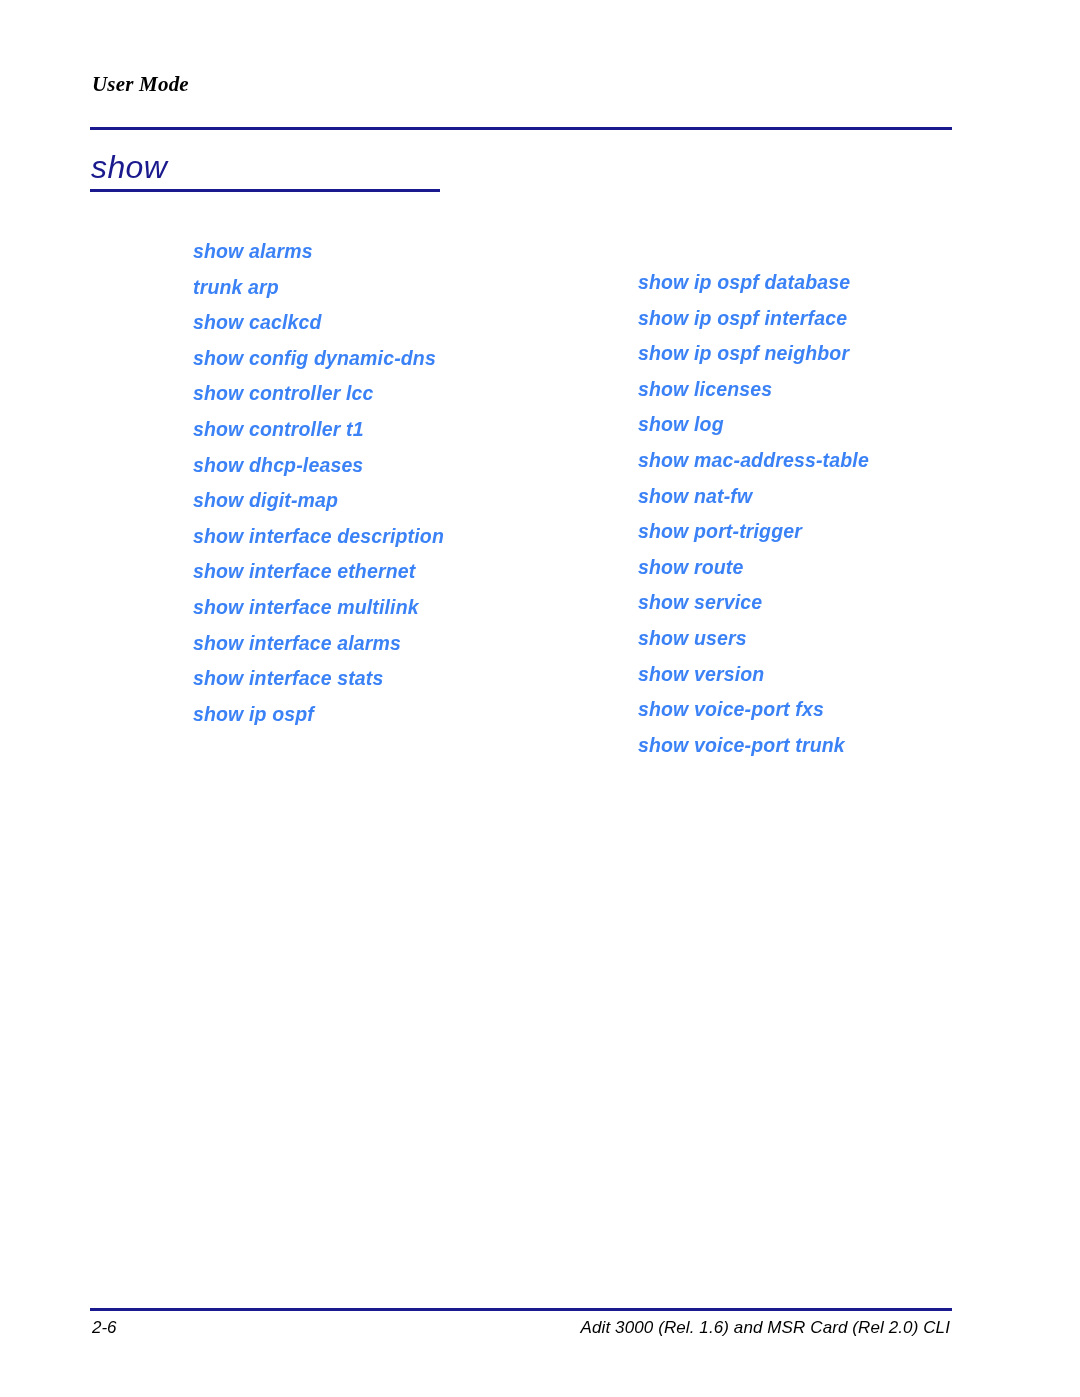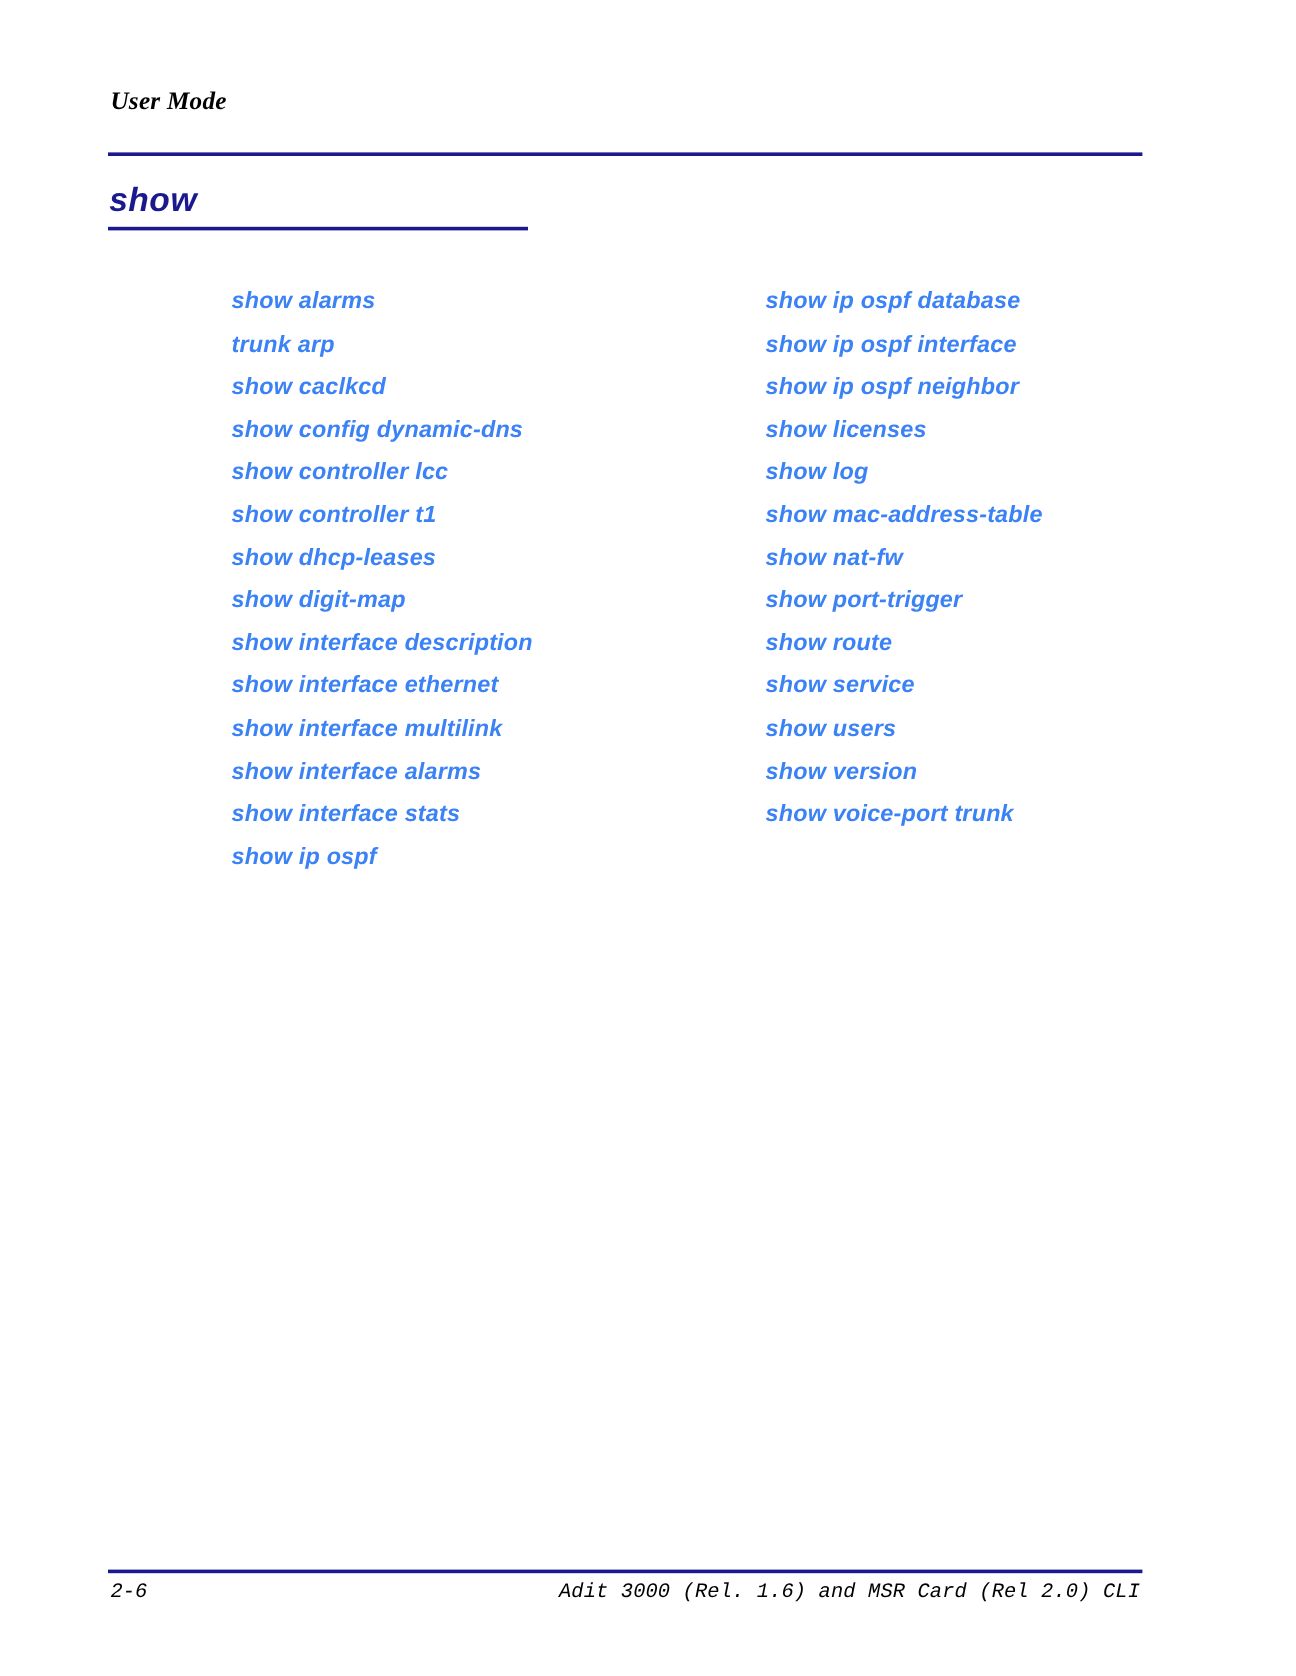--- a/index.html
+++ b/index.html
@@ -61,42 +61,42 @@
     height: 3px;
     background: #1a1a8e;
   }
 
   
   .section-title {
     position: absolute;
     left: 91px;
     top: 152px;
     font-family: "Liberation Sans", sans-serif;
-    font-weight: bold;
+    font-weight: normal;
     font-style: italic;
-    font-size: 28px;
+    font-size: 32px;
     line-height: 30px;
     color: #1a1a8e;
     letter-spacing: 0.4px;
     white-space: nowrap;
   }
 
   
   .cmd-columns {
     position: absolute;
     left: 0;
     top: 238px;
     width: 1080px;
   }
   .cmd-col {
     position: absolute;
     top: 0;
   }
   .cmd-col-left  { left: 193px; width: 430px; }
-  .cmd-col-right { left: 638px; width: 420px; }
+  .cmd-col-right { left: 638px; width: 420px; margin-top: 31px; }
 
   .cmd-item {
     display: block;
     height: 35.6px;
     line-height: 26px;
     font-family: "Liberation Sans", sans-serif;
     font-weight: bold;
     font-style: italic;
     font-size: 19.5px;
     color: #3b82f6;
@@ -107,21 +107,21 @@
 
   
   .footer {
     position: absolute;
     left: 92px;
     top: 1318px;
     width: 858px;
     display: flex;
     justify-content: space-between;
     align-items: baseline;
-    font-family: Liberation Mono, monospace;
+    font-family: Liberation Sans, sans-serif;
     font-style: italic;
     font-size: 17px;
     color: #000000;
   }
   .footer .page-num { white-space: nowrap; }
   .footer .doc-id { white-space: nowrap; letter-spacing: 0.1px; margin-left: 12px; }
 </style>
 </head>
 <body>
 
@@ -159,20 +159,21 @@
       <a class="cmd-item">show ip ospf neighbor</a>
       <a class="cmd-item">show licenses</a>
       <a class="cmd-item">show log</a>
       <a class="cmd-item">show mac-address-table</a>
       <a class="cmd-item">show nat-fw</a>
       <a class="cmd-item">show port-trigger</a>
       <a class="cmd-item">show route</a>
       <a class="cmd-item">show service</a>
       <a class="cmd-item">show users</a>
       <a class="cmd-item">show version</a>
+      <a class="cmd-item">show voice-port fxs</a>
       <a class="cmd-item">show voice-port trunk</a>
     </div>
   </div>
 
   <div class="rule-foot"></div>
 
   <div class="footer">
     <span class="page-num">2-6</span>
     <span class="doc-id">Adit 3000 (Rel. 1.6) and MSR Card (Rel 2.0) CLI</span>
   </div>

